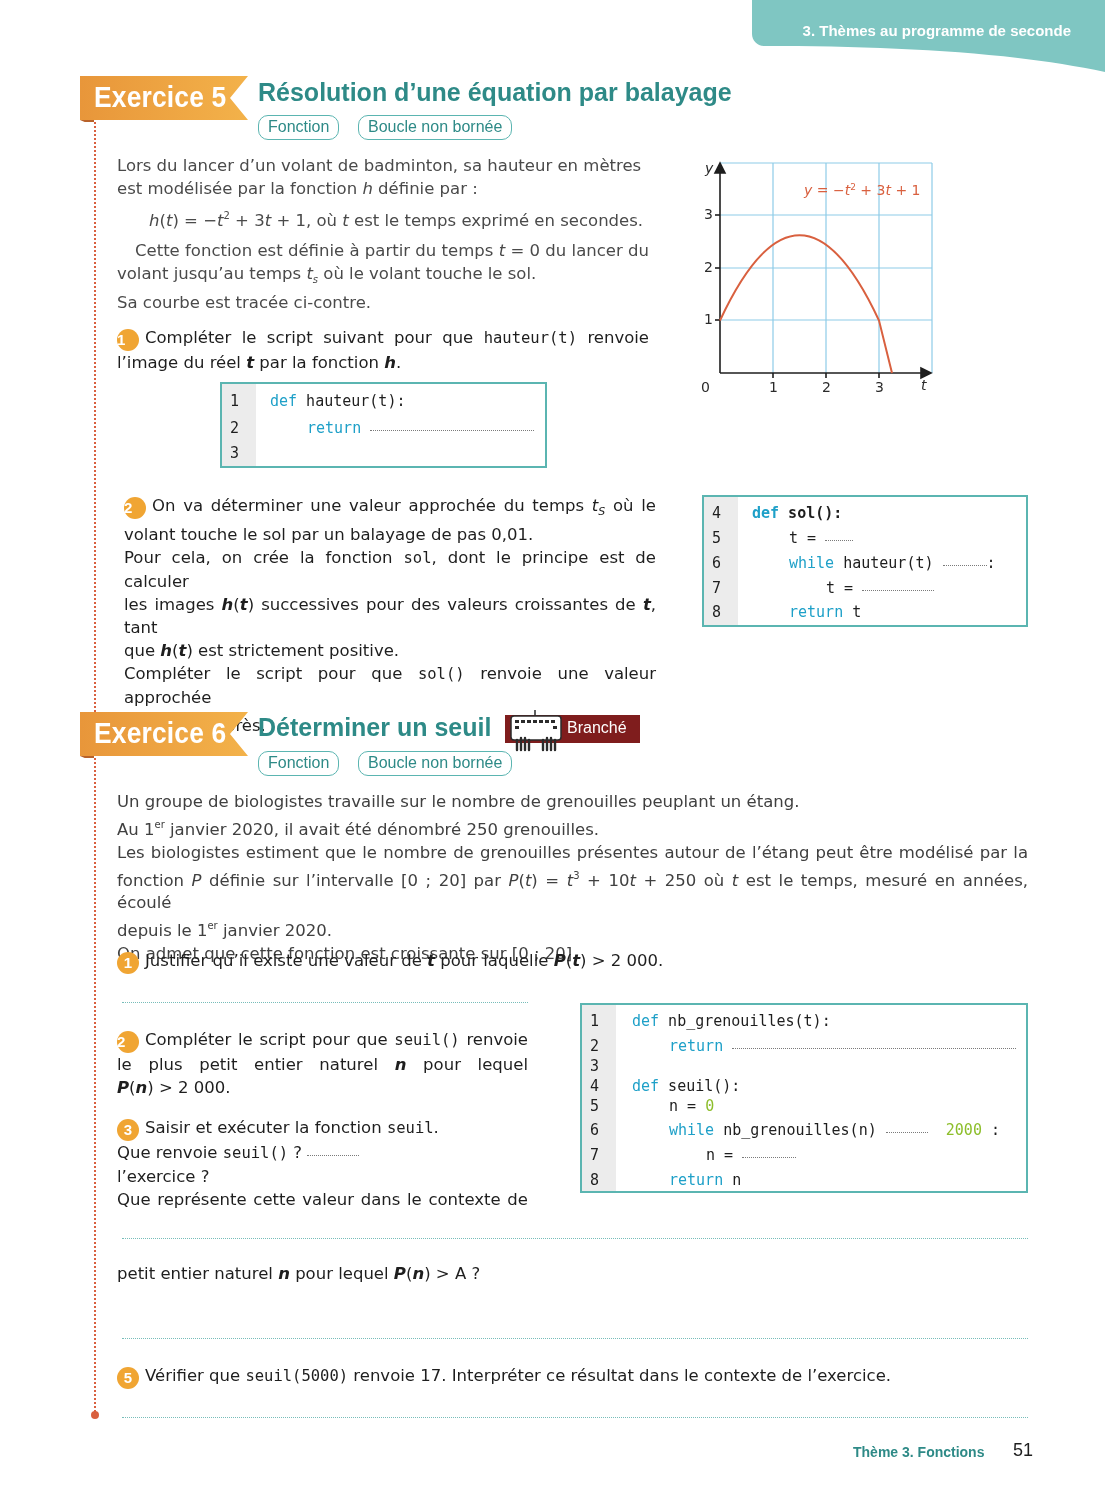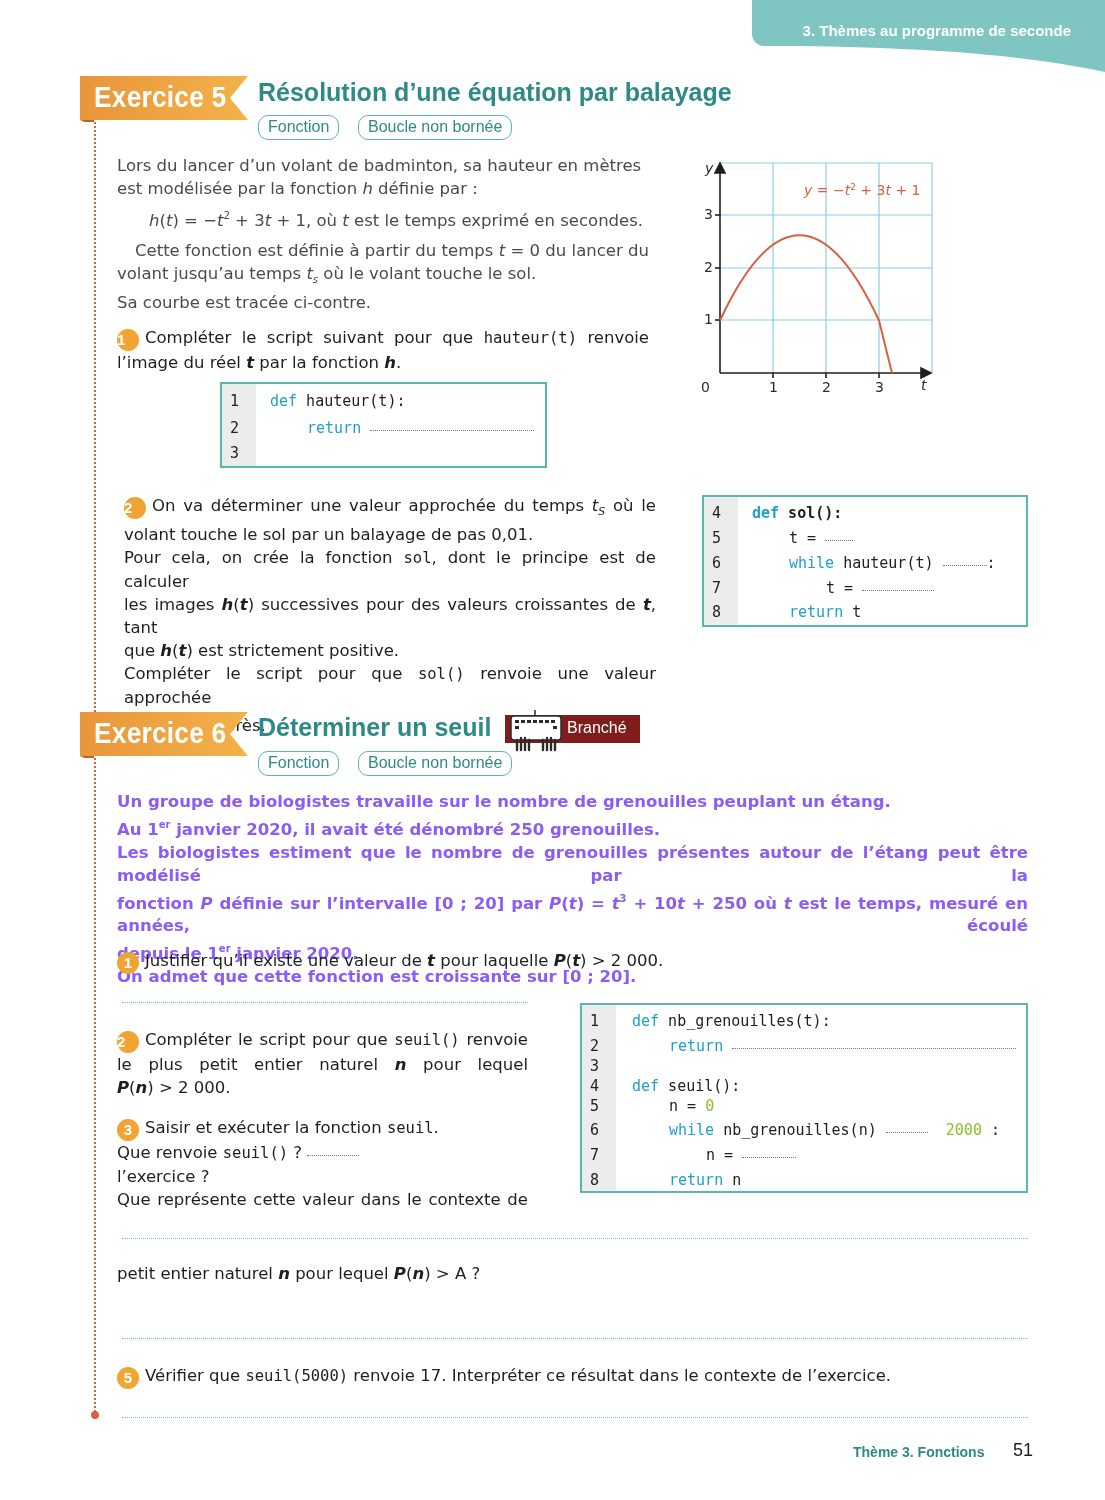--- a/index.html
+++ b/index.html
@@ -285,21 +285,21 @@
     </g>
     <path d="M8,30 L8,40 M12,28 L12,40 M16,28 L16,40 M20,30 L20,40" stroke="#2b2b2b" stroke-width="2.4" stroke-linecap="round"></path>
     <path d="M34,30 L34,40 M38,28 L38,40 M42,28 L42,40 M46,30 L46,40" stroke="#2b2b2b" stroke-width="2.4" stroke-linecap="round"></path>
   </svg>
   <span class="branche-label">Branché</span>
 </div>
 
 <div class="chip" style="left:258px; top:751px;">Fonction</div>
 <div class="chip" style="left:358px; top:751px;">Boucle non bornée</div>
 
-<div class="p" style="left:117px; top:790px; width:911px; color:#8b5cf6;font-weight:bold;">
+<div class="p" style="left:117px; top:790px; width:911px; color:#404040;">
   <div>Un groupe de biologistes travaille sur le nombre de grenouilles peuplant un étang.</div>
   <div>Au 1<sup style="font-size:10px">er</sup> janvier 2020, il avait été dénombré 250 grenouilles.</div>
   <div style="text-align:justify; text-align-last:justify;">Les biologistes estiment que le nombre de grenouilles présentes autour de l’étang peut être modélisé par la</div>
   <div style="text-align:justify; text-align-last:justify;">fonction <i>P</i> définie sur l’intervalle [0 ; 20] par <i>P</i>(<i>t</i>) = <i>t</i><sup style="font-size:10px">3</sup> + 10<i>t</i> + 250 où <i>t</i> est le temps, mesuré en années, écoulé</div>
   <div>depuis le 1<sup style="font-size:10px">er</sup> janvier 2020.</div>
   <div>On admet que cette fonction est croissante sur [0 ; 20].</div>
 </div>
 
 <div class="p dark" style="left:117px; top:949px; width:600px;">
   <span class="num-circle">1</span>Justifier qu’il existe une valeur de <b><i>t</i></b> pour laquelle <b><i>P</i></b>(<b><i>t</i></b>) &gt; 2 000.

